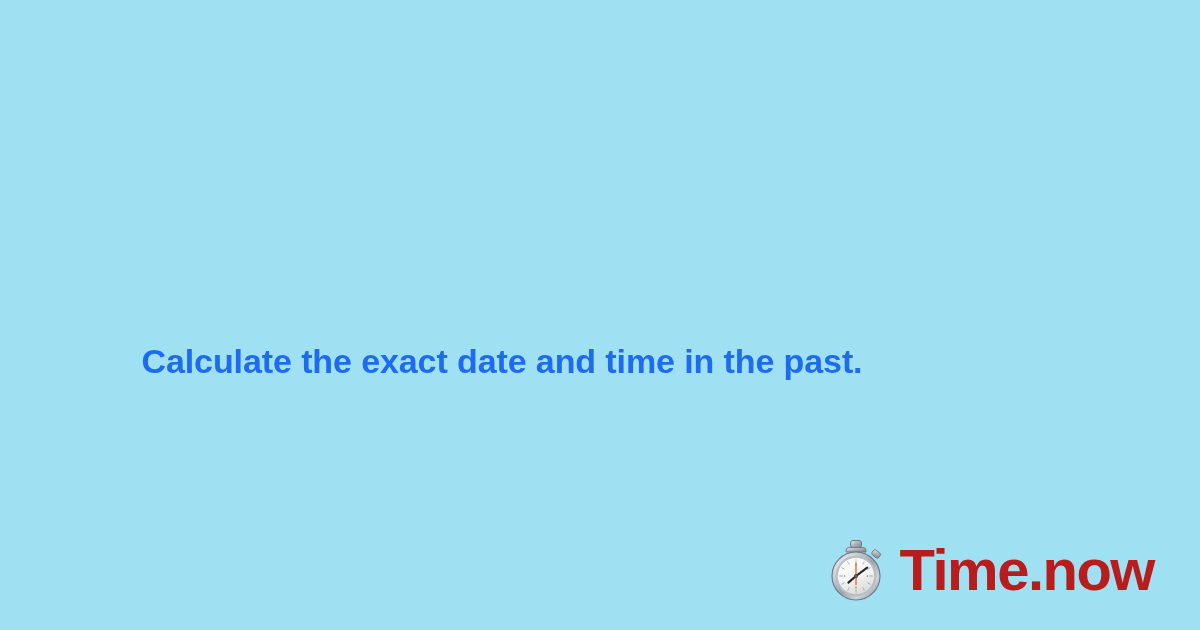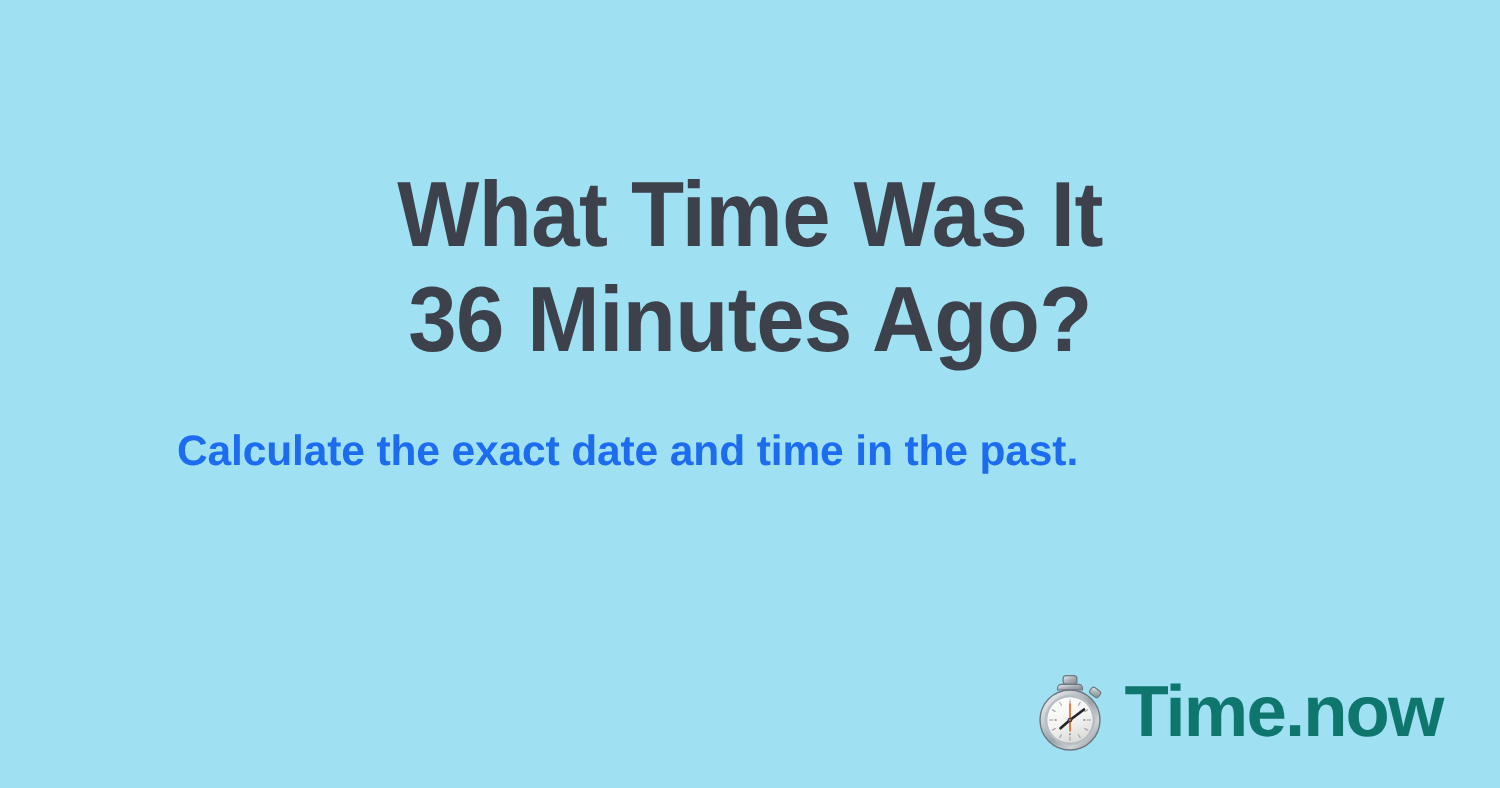--- a/index.html
+++ b/index.html
@@ -76,40 +76,34 @@
   }
 
   .brand-icon {
     width: 60px;
     height: 64px;
     display: block;
     flex: 0 0 auto;
   }
 
   .brand-name {
-    color: #0f766e;
+    color: #b91c1c;
     font-family: "Liberation Sans", sans-serif;
     font-weight: bold;
     font-size: 58px;
     line-height: 58px;
     letter-spacing: -1.5px;
     white-space: nowrap;
   }
 </style>
 </head>
 <body>
 
 <div class="og-card">
 
-  <div class="headline-block">
-    <h1 class="headline">
-      <span class="headline-line">What Time Was It</span>
-      <span class="headline-line">36 Minutes Ago?</span>
-    </h1>
-  </div>
 
   <p class="subtitle">Calculate the exact date and time in the past.</p>
 
   <div class="brand">
     <span class="brand-icon-wrap">
       <svg class="brand-icon" viewBox="0 0 60 64" xmlns="http://www.w3.org/2000/svg" aria-hidden="true">
         <defs>
           <linearGradient id="bodyGrad" x1="0" y1="0" x2="1" y2="1">
             <stop offset="0%" stop-color="#FDFDFD"></stop>
             <stop offset="28%" stop-color="#C9CED3"></stop>

